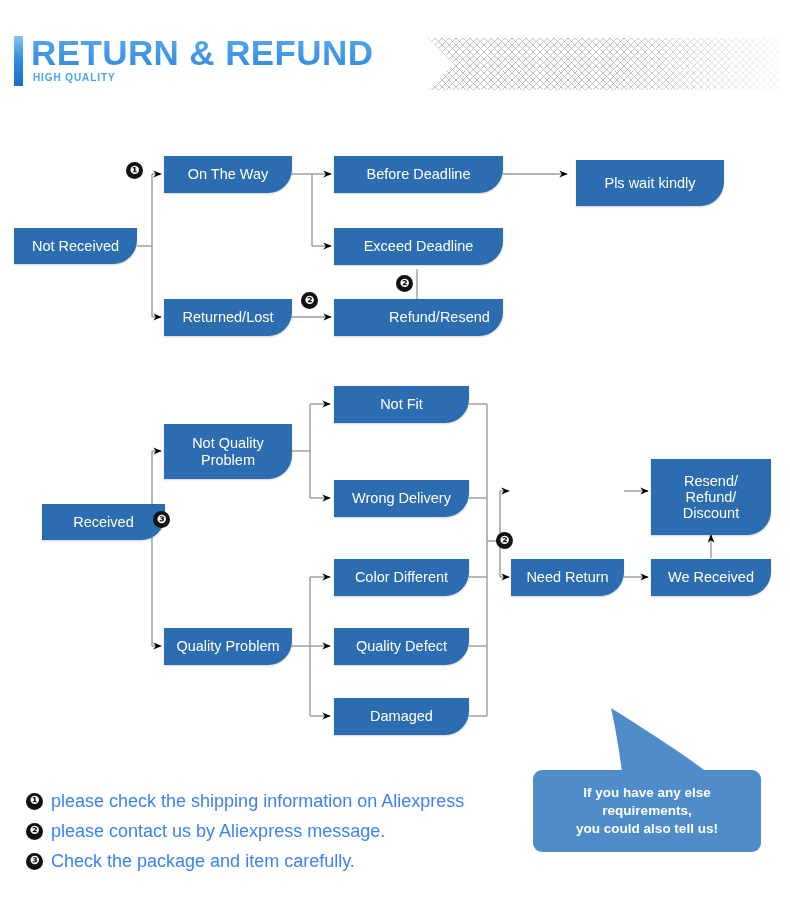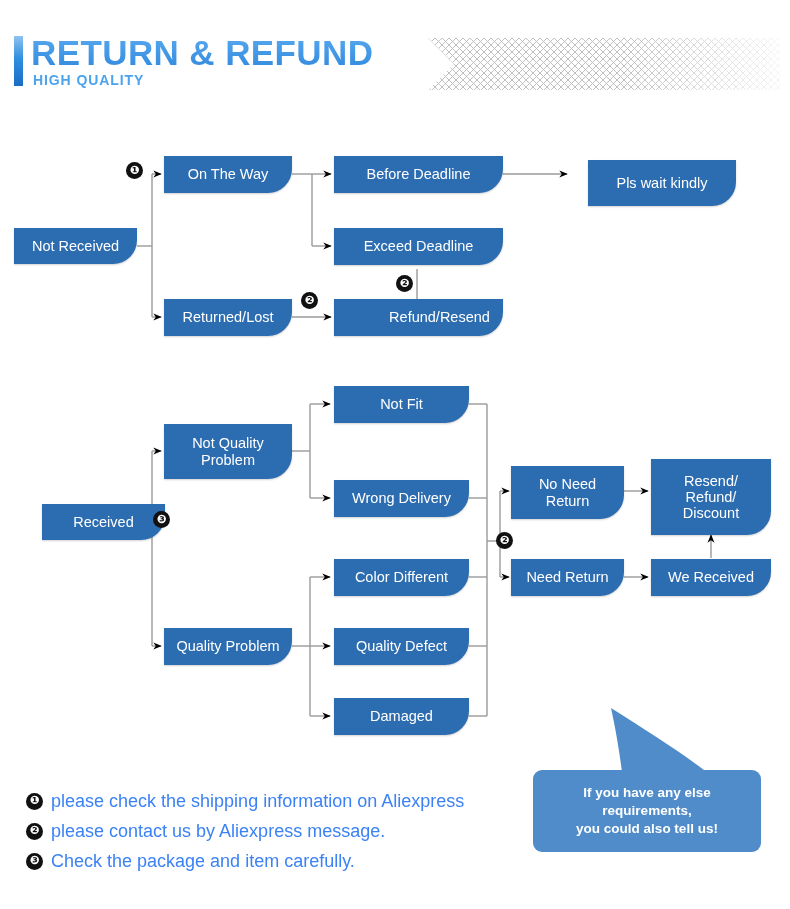--- a/index.html
+++ b/index.html
@@ -21,21 +21,21 @@
     position:absolute;left:31px;top:33px;
     font-size:35px;font-weight:bold;letter-spacing:.4px;
     color:#3a96e8;
     background:linear-gradient(180deg,#59aaf0 0%,#2f87dc 100%);
     -webkit-background-clip:text;background-clip:text;
     -webkit-text-fill-color:transparent;
     white-space:nowrap;
   }
   .hdr-sub{
     position:absolute;left:33px;top:72px;
-    font-size:14px;font-weight:bold;letter-spacing:.9px;
+    font-size:10px;font-weight:bold;letter-spacing:.9px;
     color:#4aa3ee;white-space:nowrap;
   }
   #hdr-deco{position:absolute;left:428px;top:38px;width:352px;height:52px;}
 
   
   .node{
     position:absolute;
     background:#2c6cb0;
     color:#ffffff;
     border-radius:0 0 24px 0;
@@ -190,21 +190,21 @@
   <div class="node" style="left:164px;top:156px;width:128px;height:37px;">On The Way</div>
 
   <div class="node" style="left:164px;top:299px;width:128px;height:37px;">Returned/Lost</div>
 
   <div class="node" style="left:334px;top:156px;width:169px;height:37px;">Before Deadline</div>
 
   <div class="node" style="left:334px;top:228px;width:169px;height:37px;">Exceed Deadline</div>
 
   <div class="node" style="left:334px;top:299px;width:169px;height:37px;padding-left:48px;">Refund/Resend</div>
 
-  <div class="node" style="left:588px;top:160px;width:148px;height:46px;">Pls wait kindly</div>
+  <div class="node" style="left:576px;top:160px;width:148px;height:46px;">Pls wait kindly</div>
 
   <div class="marker" style="left:126px;top:162px;">❶</div>
   <div class="marker" style="left:301px;top:292px;">❷</div>
   <div class="marker" style="left:396px;top:275px;">❷</div>
 
   <div class="node" style="left:14px;top:504px;width:123px;height:36px;margin-left:28px;">Received</div>
 
   <div class="node" style="left:164px;top:424px;width:128px;height:55px;white-space:pre-line;">Not Quality
 Problem</div>
 
@@ -213,22 +213,20 @@
   <div class="node" style="left:334px;top:386px;width:135px;height:37px;">Not Fit</div>
 
   <div class="node" style="left:334px;top:480px;width:135px;height:37px;">Wrong Delivery</div>
 
   <div class="node" style="left:334px;top:559px;width:135px;height:37px;">Color Different</div>
 
   <div class="node" style="left:334px;top:628px;width:135px;height:37px;">Quality Defect</div>
 
   <div class="node" style="left:334px;top:698px;width:135px;height:37px;">Damaged</div>
 
-  <div class="node" style="left:511px;top:466px;width:113px;height:53px;white-space:pre-line;">No Need
-Return</div>
 
   <div class="node" style="left:511px;top:559px;width:113px;height:37px;">Need Return</div>
 
   <div class="node" style="left:651px;top:559px;width:120px;height:37px;">We Received</div>
 
   <div class="node" style="left:651px;top:459px;width:120px;height:76px;white-space:pre-line;">Resend/
 Refund/
 Discount</div>
 
   <div class="marker" style="left:153px;top:511px;">❸</div>

